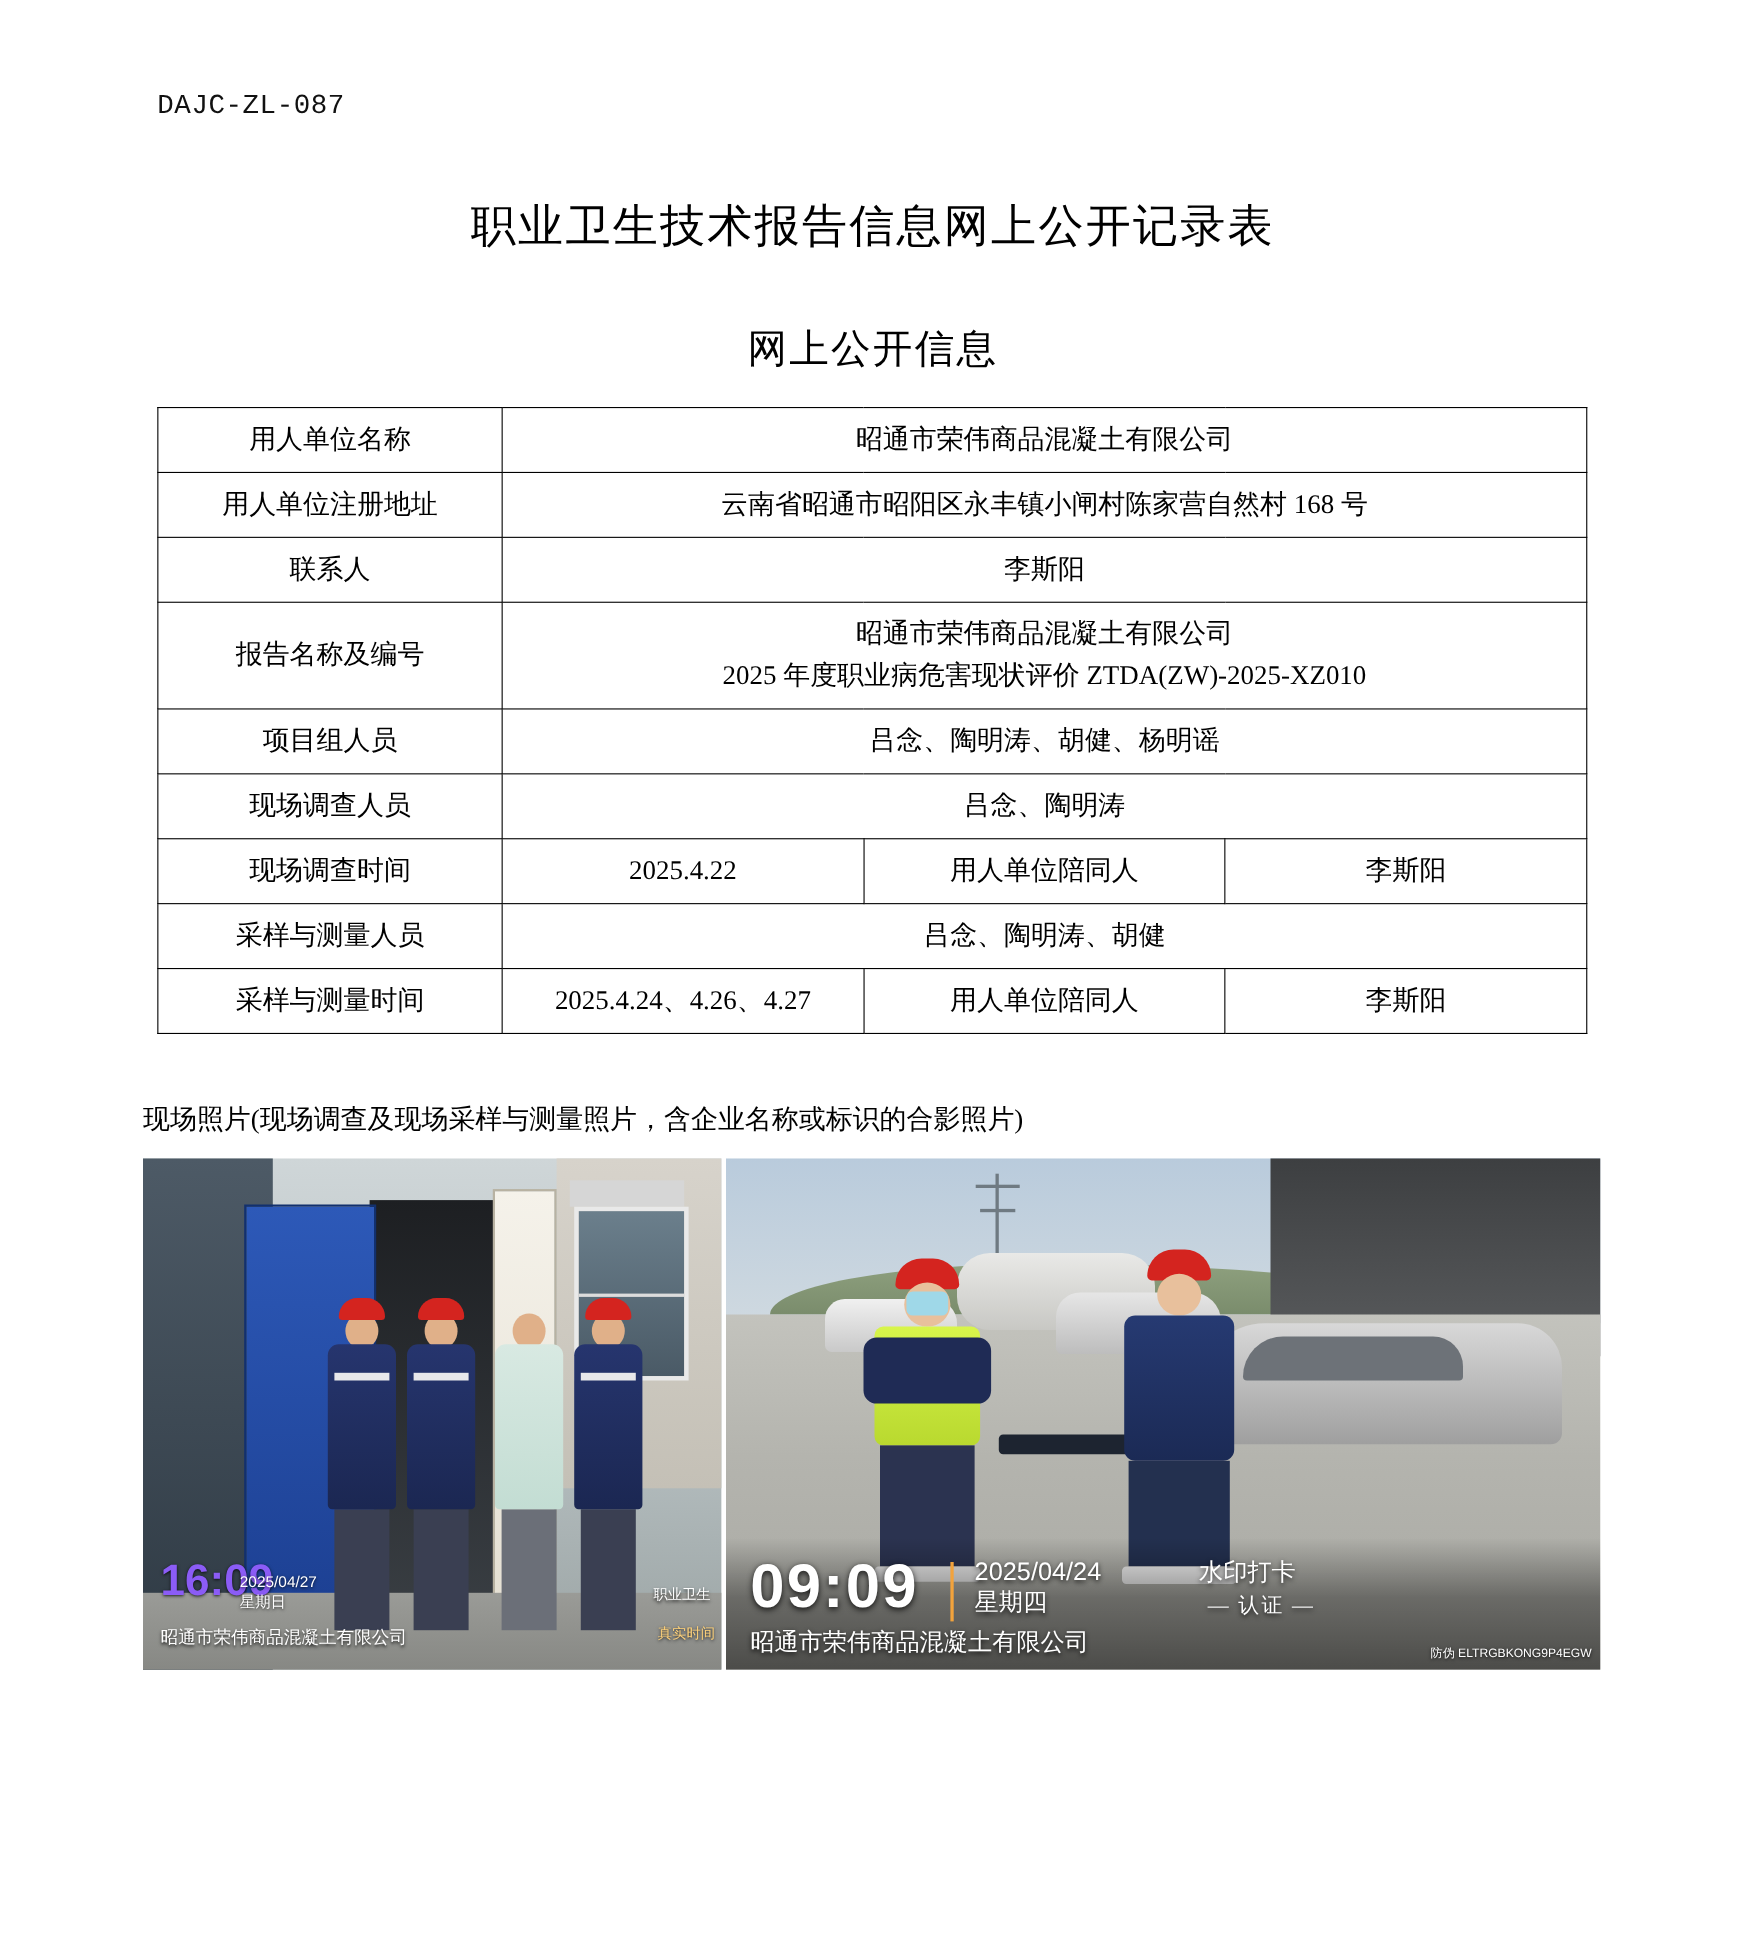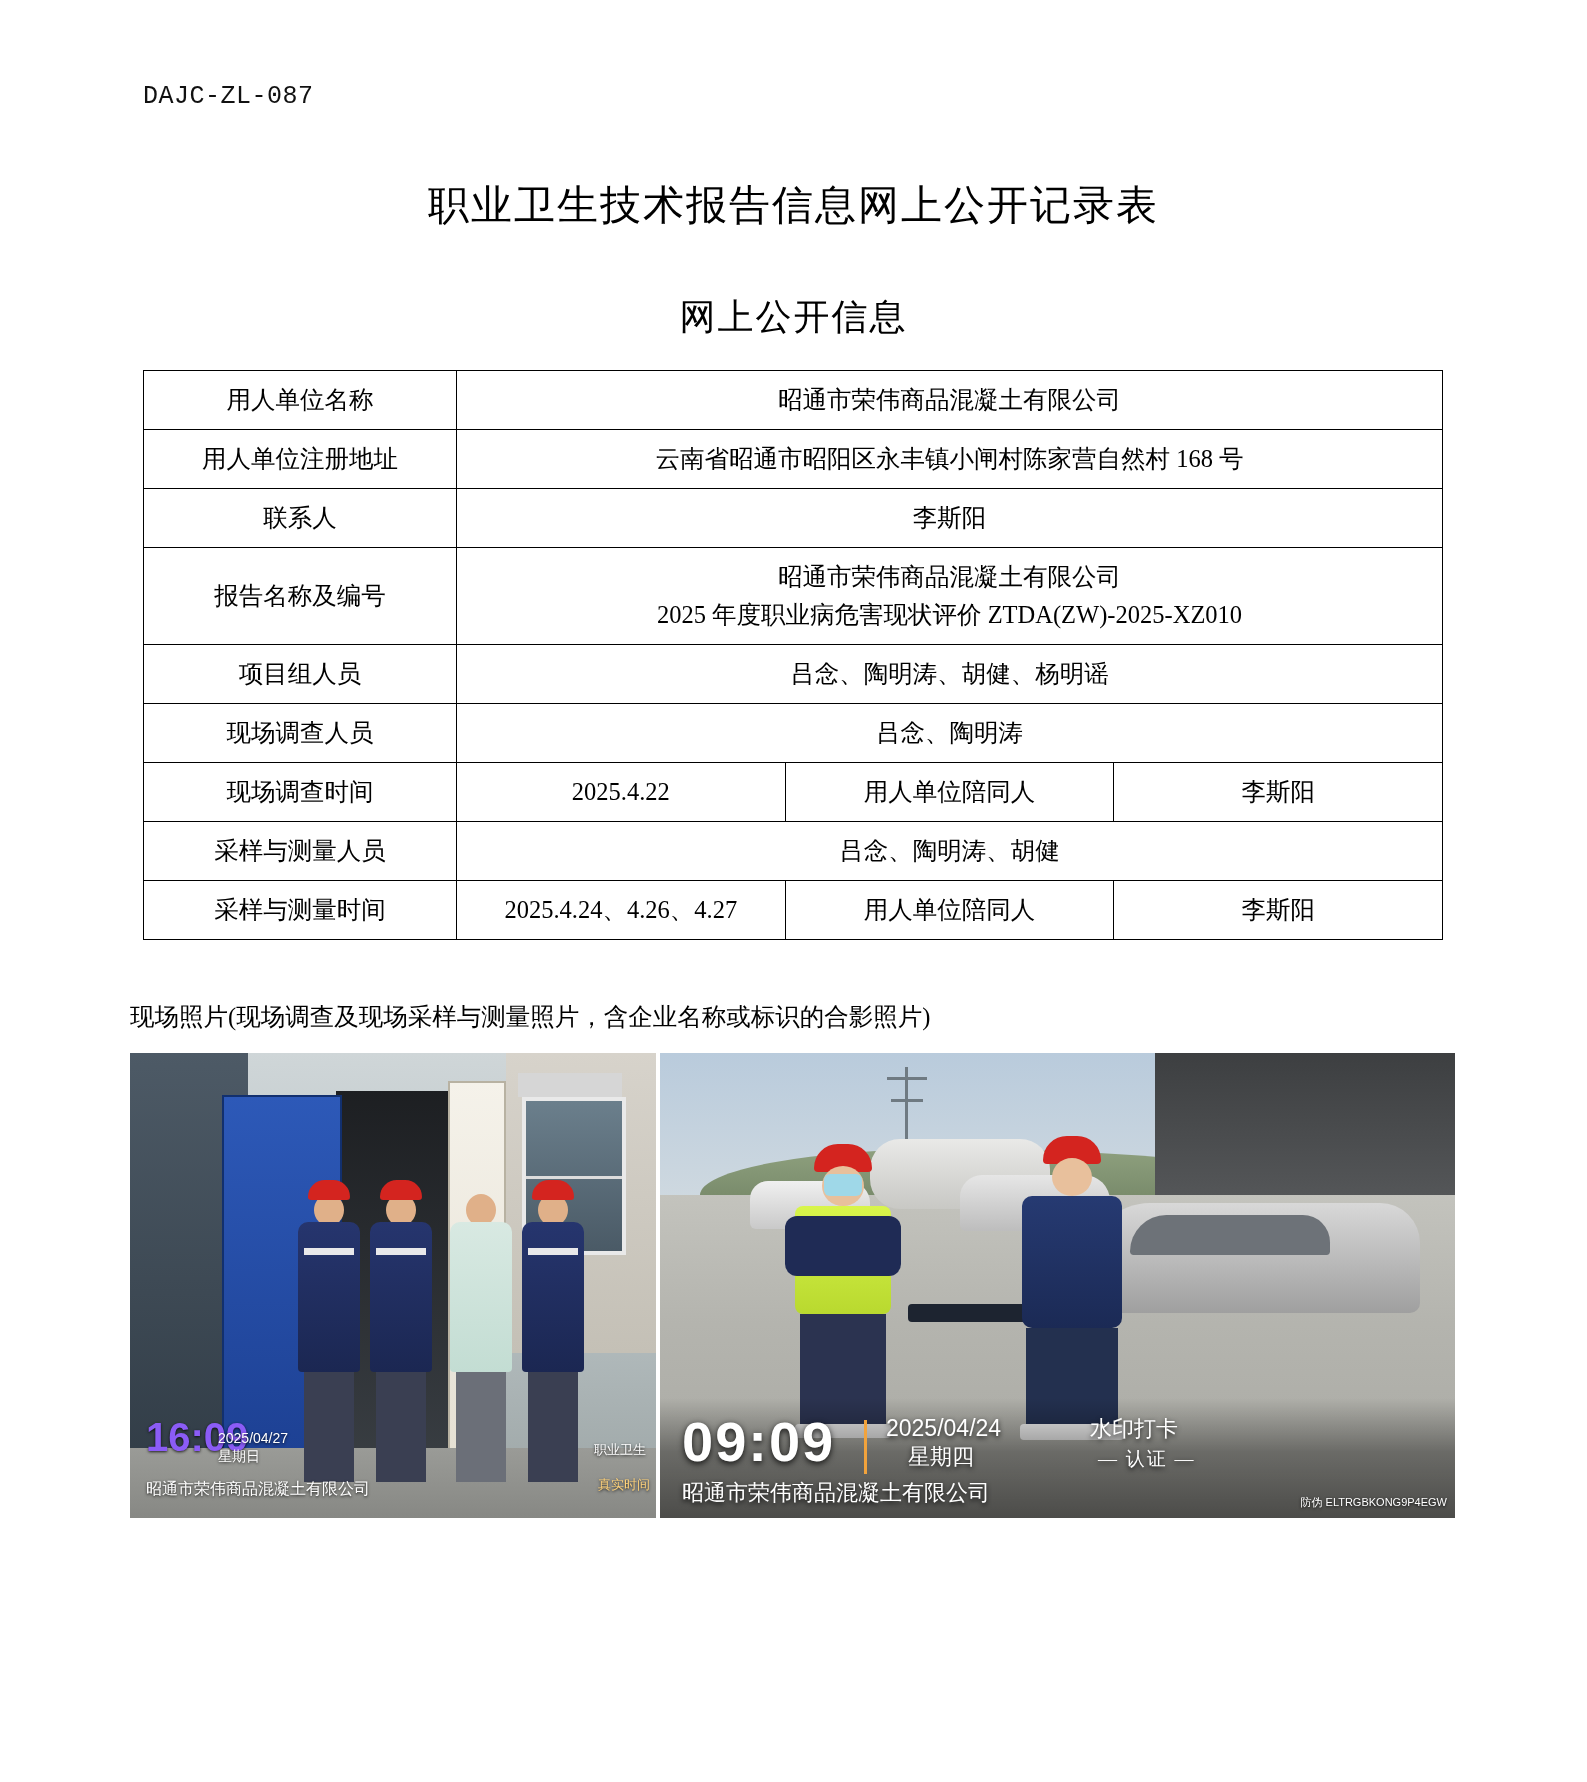--- a/index.html
+++ b/index.html
@@ -277,21 +277,20 @@
   .pr-divider {
     position:absolute; left: 204px; bottom: 44px; width: 3px; height: 54px; background:#f2a33c;
   }
   .pr-date {
     position:absolute; left: 226px; bottom: 76px; color:#fff; font-size: 23px;
     font-family:"Liberation Sans", sans-serif; text-shadow: 0 2px 5px rgba(0,0,0,.85);
   }
   .pr-week {
     position:absolute; left: 226px; bottom: 46px; color:#fff; font-size: 22px;
     text-shadow: 0 2px 5px rgba(0,0,0,.85);
-    margin-left: 22px;
   }
   .pr-watermark {
     position:absolute; left: 430px; bottom: 74px; color:#fff; font-size: 22px;
     text-shadow: 0 2px 5px rgba(0,0,0,.85);
   }
   .pr-verify {
     position:absolute; left: 438px; bottom: 46px; color:#fff; font-size: 19px;
     text-shadow: 0 2px 5px rgba(0,0,0,.85); letter-spacing:2px;
   }
   .pr-company {

